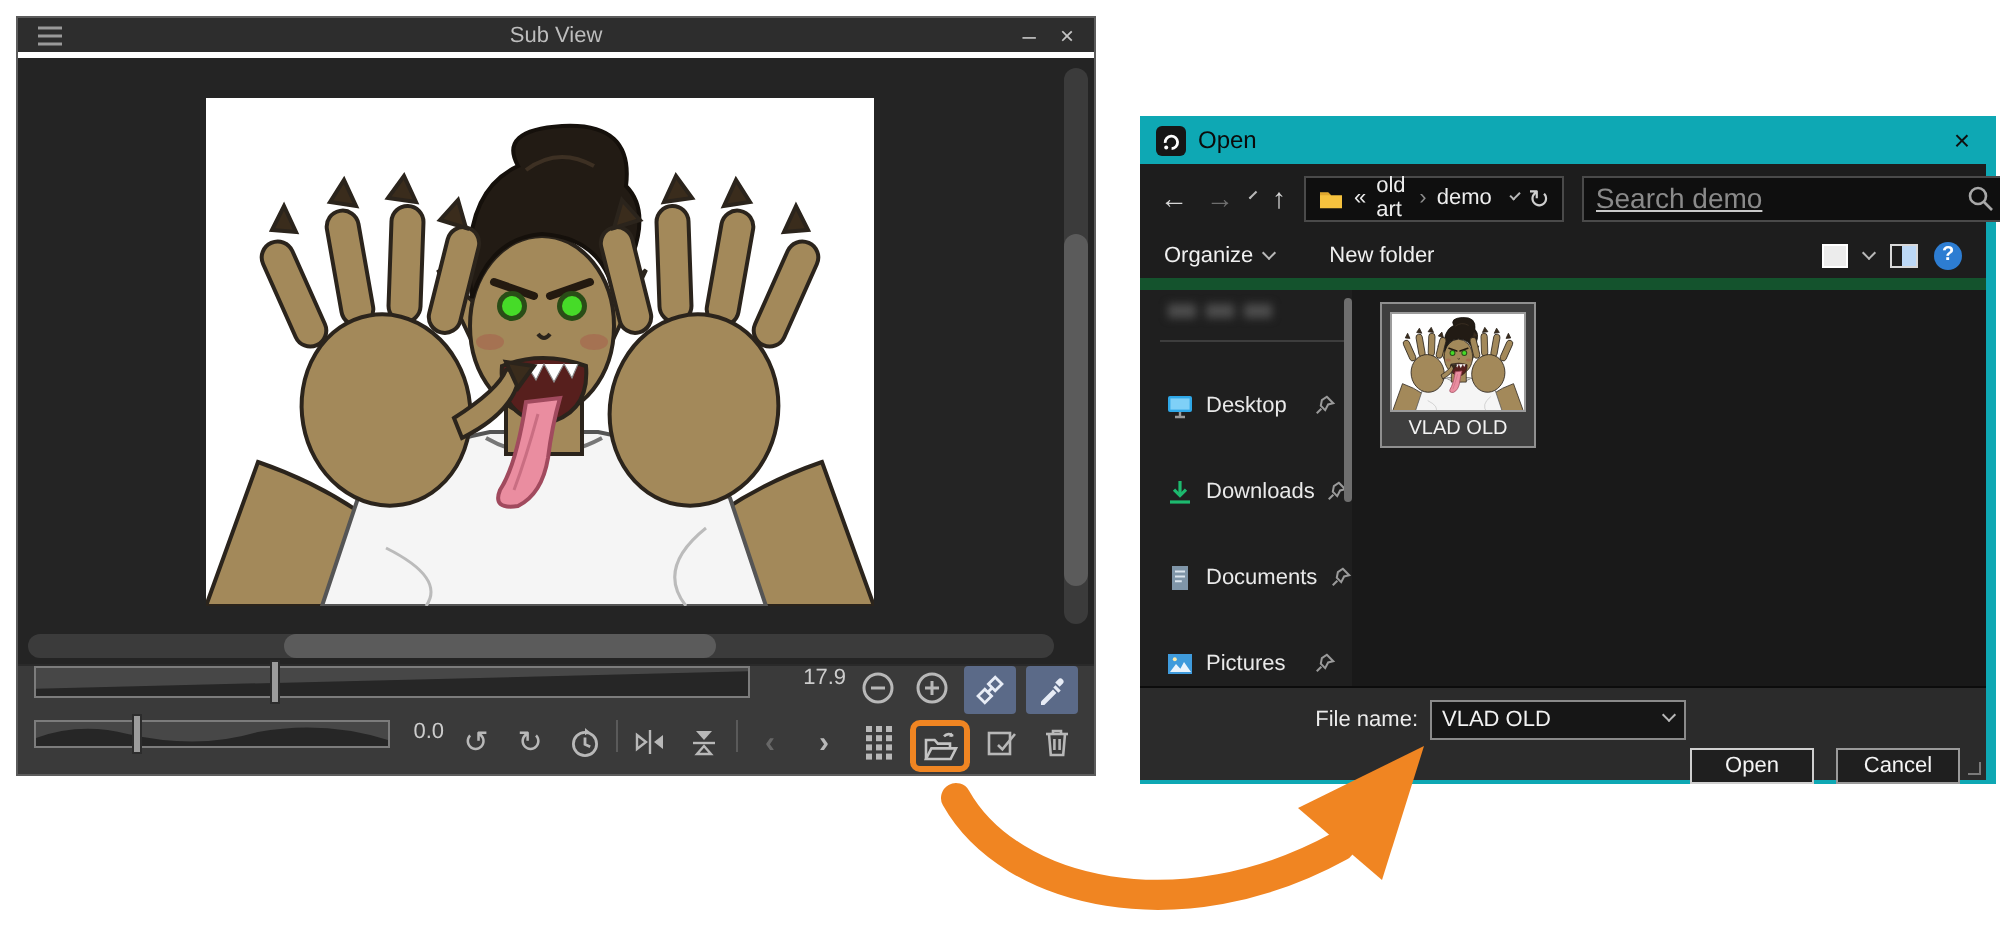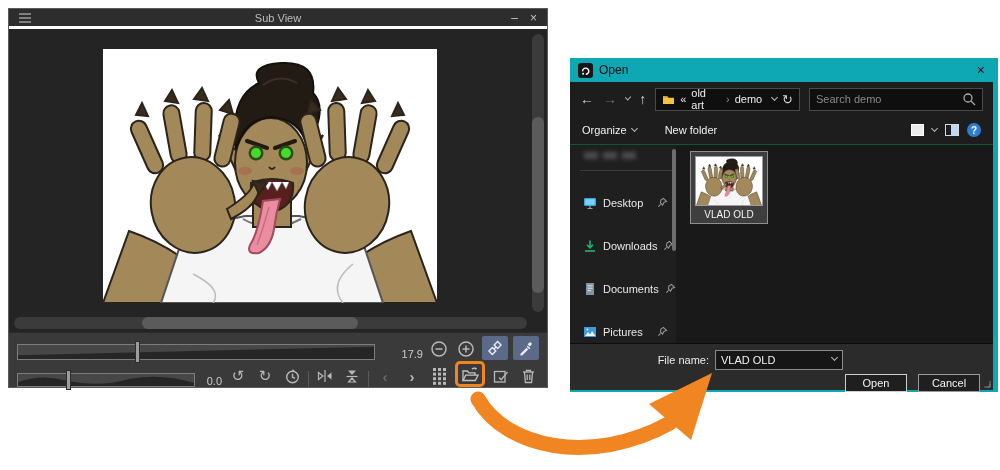--- a/index.html
+++ b/index.html
@@ -43,21 +43,21 @@
     background:#3b3b3b; border-radius:6px;
   }
   .hscroll-thumb { position:absolute; left:25%; width:42%; top:0; height:100%; background:#5b5b5b; border-radius:6px; }
   .vscroll {
     position:absolute; top:5px; bottom:20px; right:3px; width:12px;
     background:#3b3b3b; border-radius:6px;
   }
   .vscroll-thumb { position:absolute; top:30%; height:63%; left:0; width:100%; background:#5b5b5b; border-radius:6px; }
 
   .panel-toolbar { flex:0 0 54px; background:#3a3a3a; border-top:1px solid #2a2a2a; padding:0 8px; }
-  .tb-row { height:27px; display:flex; align-items:flex-end; gap:5px; }
+  .tb-row { height:27px; display:flex; align-items:flex-start; gap:5px; }
   .slider { position:relative; background:#474747; border:1px solid #7c7c7c; }
   .slider1 { width:358px; height:16px; }
   .slider1 .wedge { position:absolute; inset:0; background:#262626; clip-path:polygon(0 74%, 100% 12%, 100% 100%, 0 100%); }
   .slider2 { width:238px; height:14px; }
   .handle { position:absolute; top:-4px; bottom:-4px; width:5px; background:#9c9c9c; border:1px solid #2c2c2c; }
   .val { color:#cccccc; font-size:11px; min-width:22px; text-align:right; }
   .tbtn {
     width:22px; height:22px; display:flex; align-items:center; justify-content:center;
     color:#b8b8b8; flex:0 0 auto;
   }
@@ -92,25 +92,25 @@
   }
   .crumb-sep { color:#8d8d8d; }
   .addr .spacer { flex:1; }
   .refresh { color:#cfcfcf; font-size:13px; }
   .searchbox {
     display:flex; align-items:center; height:23px; flex:1;
     background:#0f0f0f; border:1px solid #4a4a4a; padding:0 6px; gap:4px;
   }
   .searchbox input {
     flex:1; background:transparent; border:0; outline:0; color:#c9c9c9;
-    font-family:"Liberation Sans", sans-serif; font-size:11px; min-width:0;
+    font-family:"Liberation Sans", sans-serif; font-size:14px; min-width:0;text-decoration:underline;
   }
   .searchbox input::placeholder { color:#8a8a8a; }
 
-  .dlg-cmd { flex:0 0 29px; display:flex; align-items:center; padding:0 12px; gap:5px; color:#f0f0f0; border-bottom:1px solid #14532d; }
+  .dlg-cmd { flex:0 0 29px; display:flex; align-items:center; padding:0 12px; gap:5px; color:#f0f0f0; border-bottom:6px solid #14532d; }
   .cmd-gap { width:18px; }
   .cmd-right { margin-left:auto; display:flex; align-items:center; gap:8px; }
   .view-sq { width:13px; height:12px; background:#ececec; border:1px solid #ffffff; }
   .pane-sq { width:14px; height:12px; border:1px solid #d8d8d8; position:relative; }
   .pane-sq::after { content:""; position:absolute; right:0; top:0; bottom:0; width:7px; background:#bcd8f6; }
   .help-circle { width:14px; height:14px; border-radius:50%; background:#2d7dd2; color:#fff; font-size:10px; font-weight:bold; display:flex; align-items:center; justify-content:center; }
 
   .dlg-body { flex:1; display:flex; min-height:0; }
   .side { width:106px; position:relative; background:#1f1f1f; }
   .side-blur { margin:7px 14px 0 14px; height:11px; display:flex; gap:5px; filter:blur(2px); }

